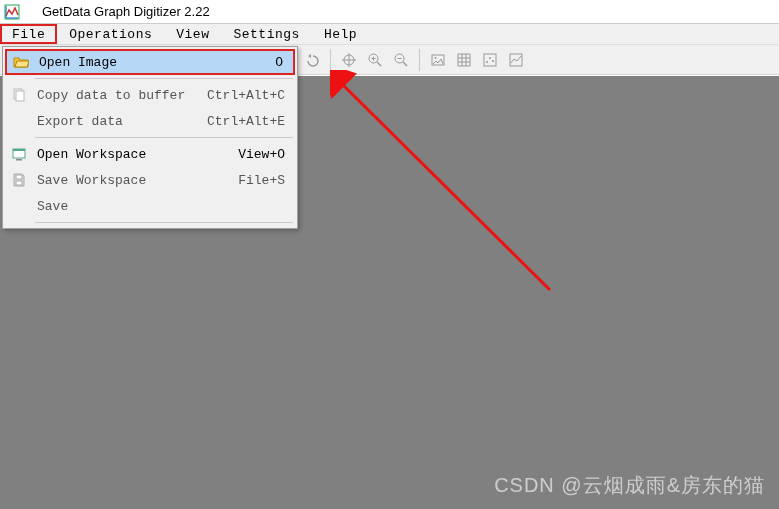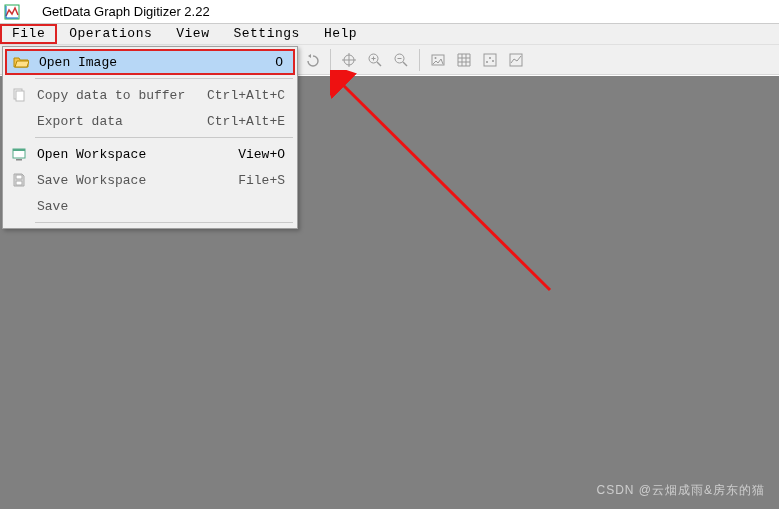--- a/index.html
+++ b/index.html
@@ -33,20 +33,21 @@
   .menubar {
     height: 21px;
     display: flex;
     align-items: stretch;
     background: #f0f0f0;
     border-bottom: 1px solid #e0e0e0;
   }
   .menubar .menu-item {
     padding: 2px 12px;
     display: flex;
+    align-items: center;
     font-family: "Courier New", monospace;
     letter-spacing: 0.5px;
     cursor: default;
   }
   .menubar .menu-item.active {
     border: 2px solid #d22;
     padding: 0 10px;
   }
   .toolbar {
     height: 30px;
@@ -116,21 +117,21 @@
   .arrow-overlay {
     position: absolute;
     top: 70px; left: 330px;
     width: 240px; height: 240px;
     pointer-events: none;
   }
   .watermark {
     position: absolute;
     right: 14px; bottom: 10px;
     font-family: "Microsoft YaHei", sans-serif;
-    font-size: 12px;
+    font-size: 20px;
     color: rgba(230,230,230,0.75);
     letter-spacing: 1px;
   }
 </style>
 </head>
 <body>
 
 <div class="titlebar">
   <span class="app-icon">
     <svg width="16" height="16" viewBox="0 0 16 16">

